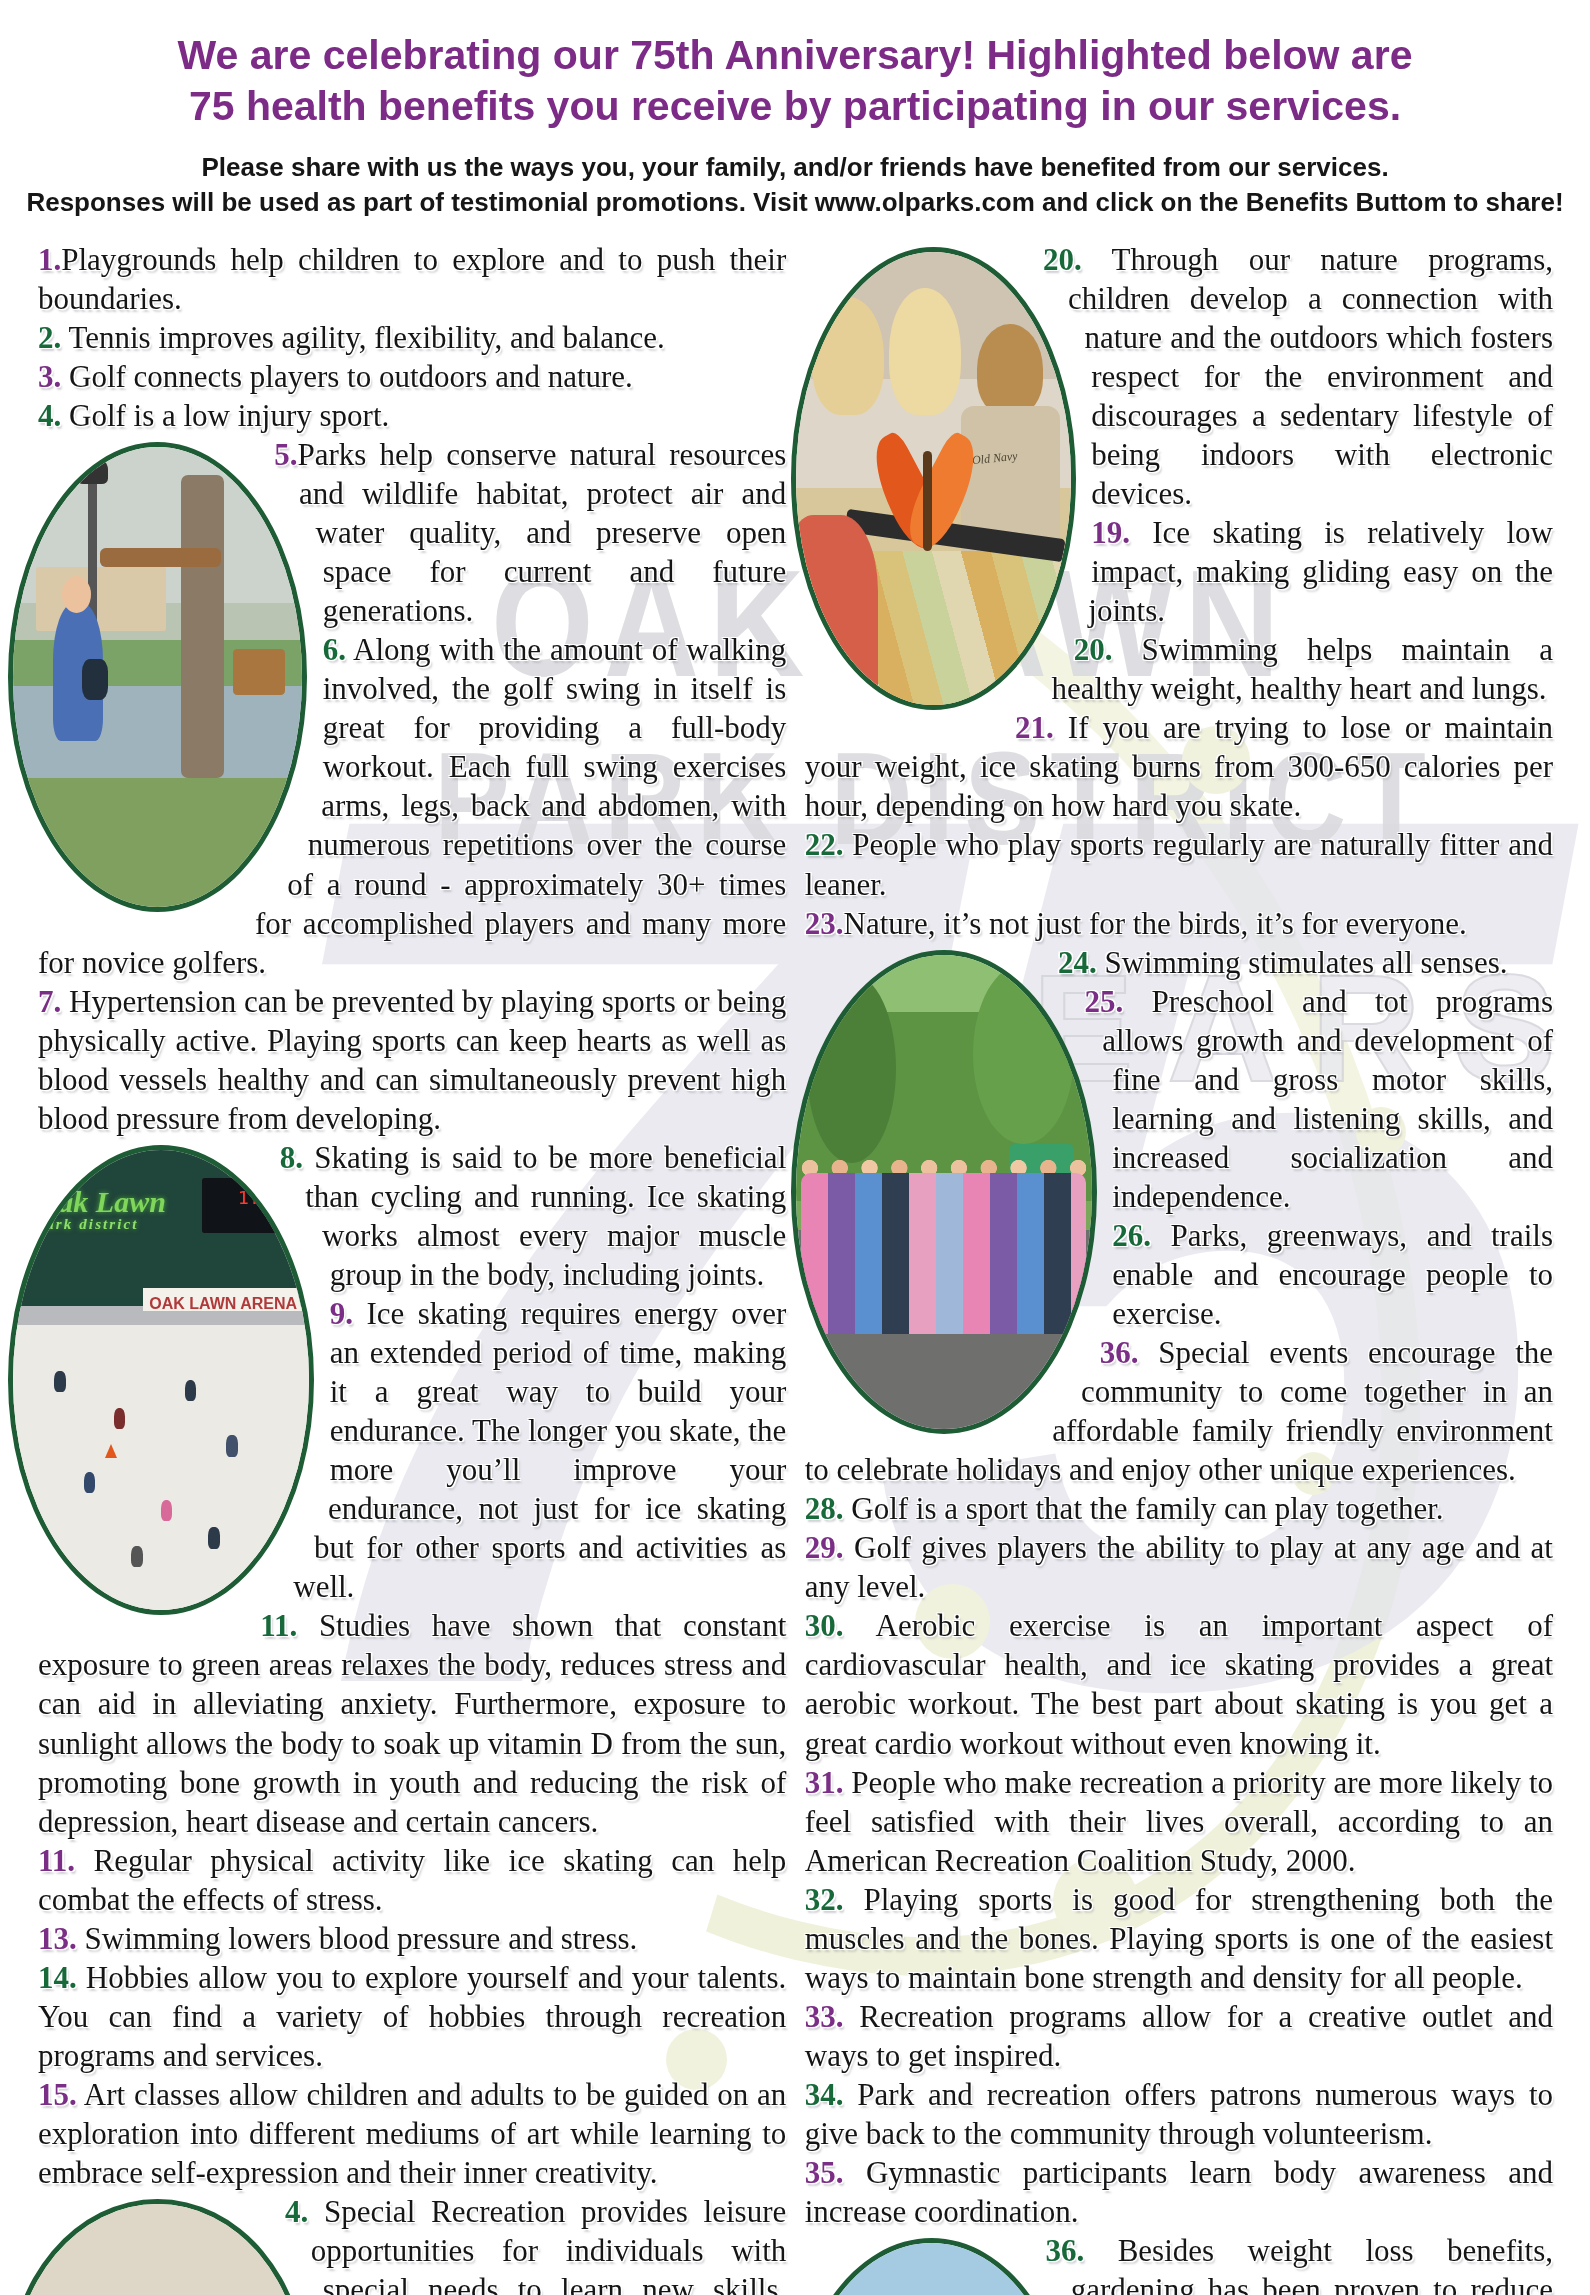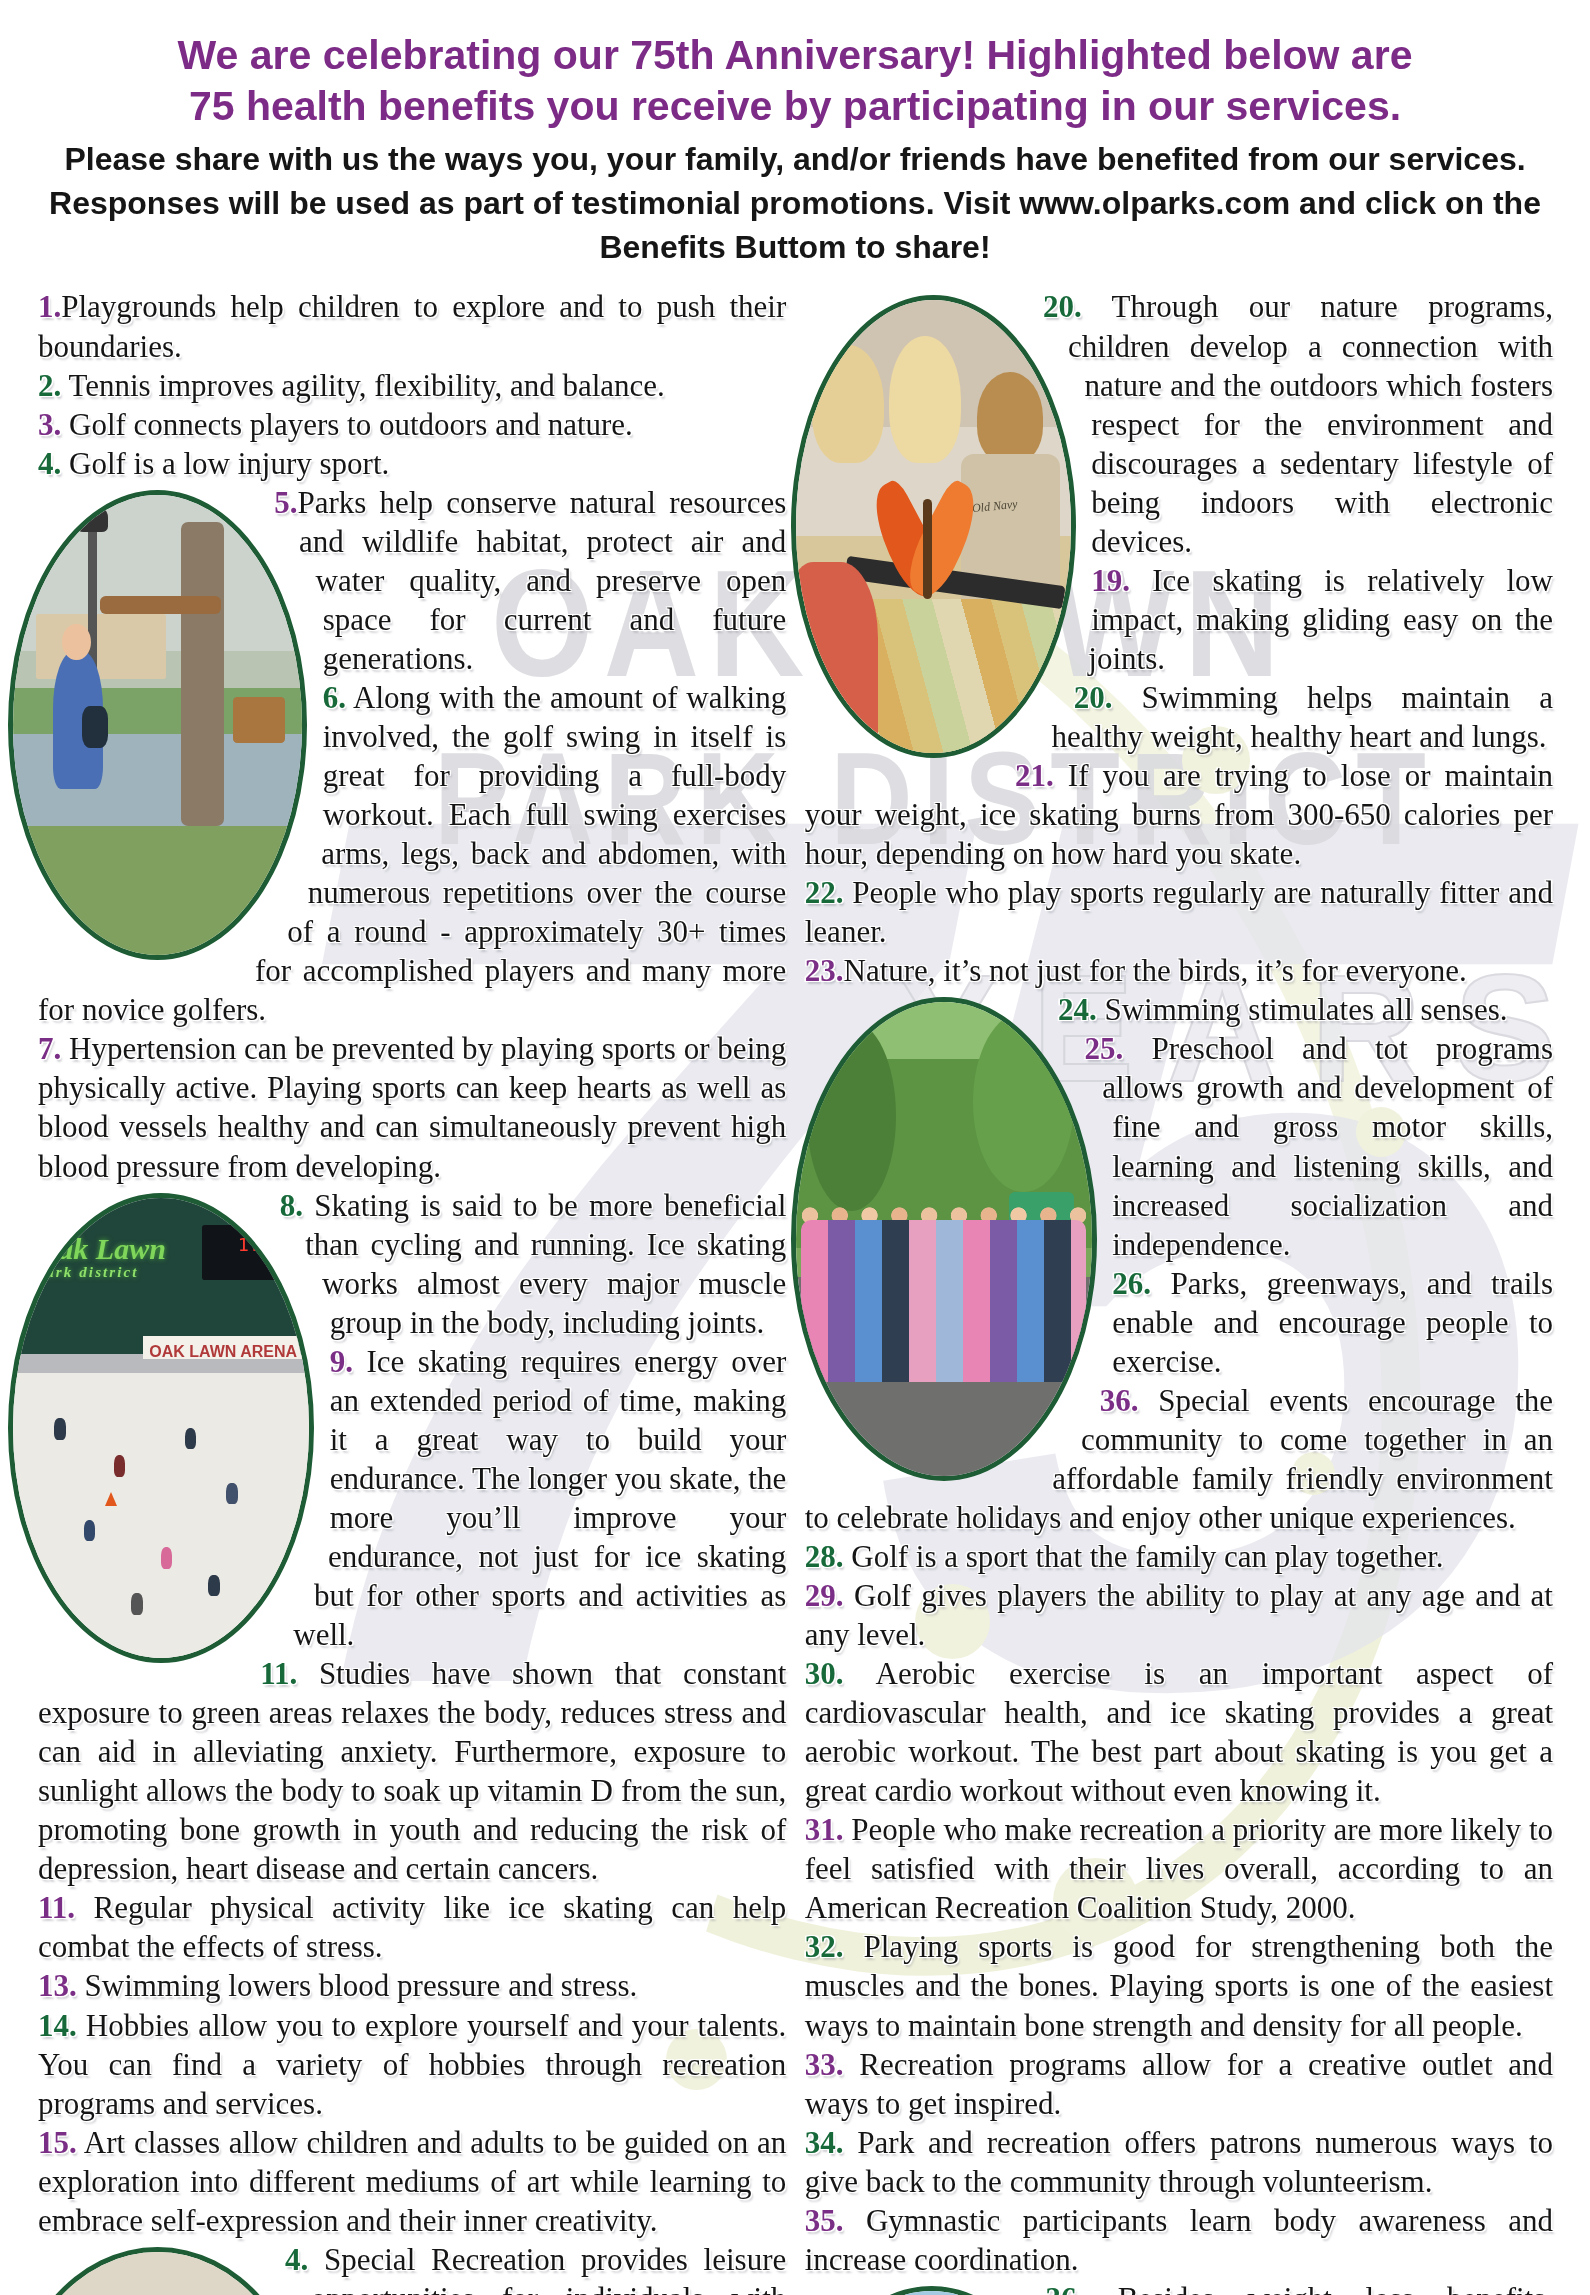--- a/index.html
+++ b/index.html
@@ -40,21 +40,21 @@
   .wm-dot.d7{left:1053px;top:1858px;width:85px;height:85px;}
 
   
   .header{position:relative;z-index:2;text-align:center;padding-top:30px;}
   .title{
     font-family:"Liberation Sans",sans-serif;font-weight:600;
     font-size:41px;line-height:1.25;color:#7c2b87;margin:0;
   }
   .subtitle{
     font-family:"Liberation Sans",sans-serif;font-weight:600;
-    font-size:32px;line-height:1.38;color:#161616;margin:4px 0 0 0;
+    font-size:26px;line-height:1.38;color:#161616;margin:17px 0 0 0;
   }
 
   
   .columns{
     position:relative;z-index:1;display:flex;gap:18.5px;
     padding:18.5px 37px 0 38px;box-sizing:border-box;
   }
   .col{width:50%;}
   .item{
     margin:0;font-size:31px;line-height:1.26;text-align:justify;

